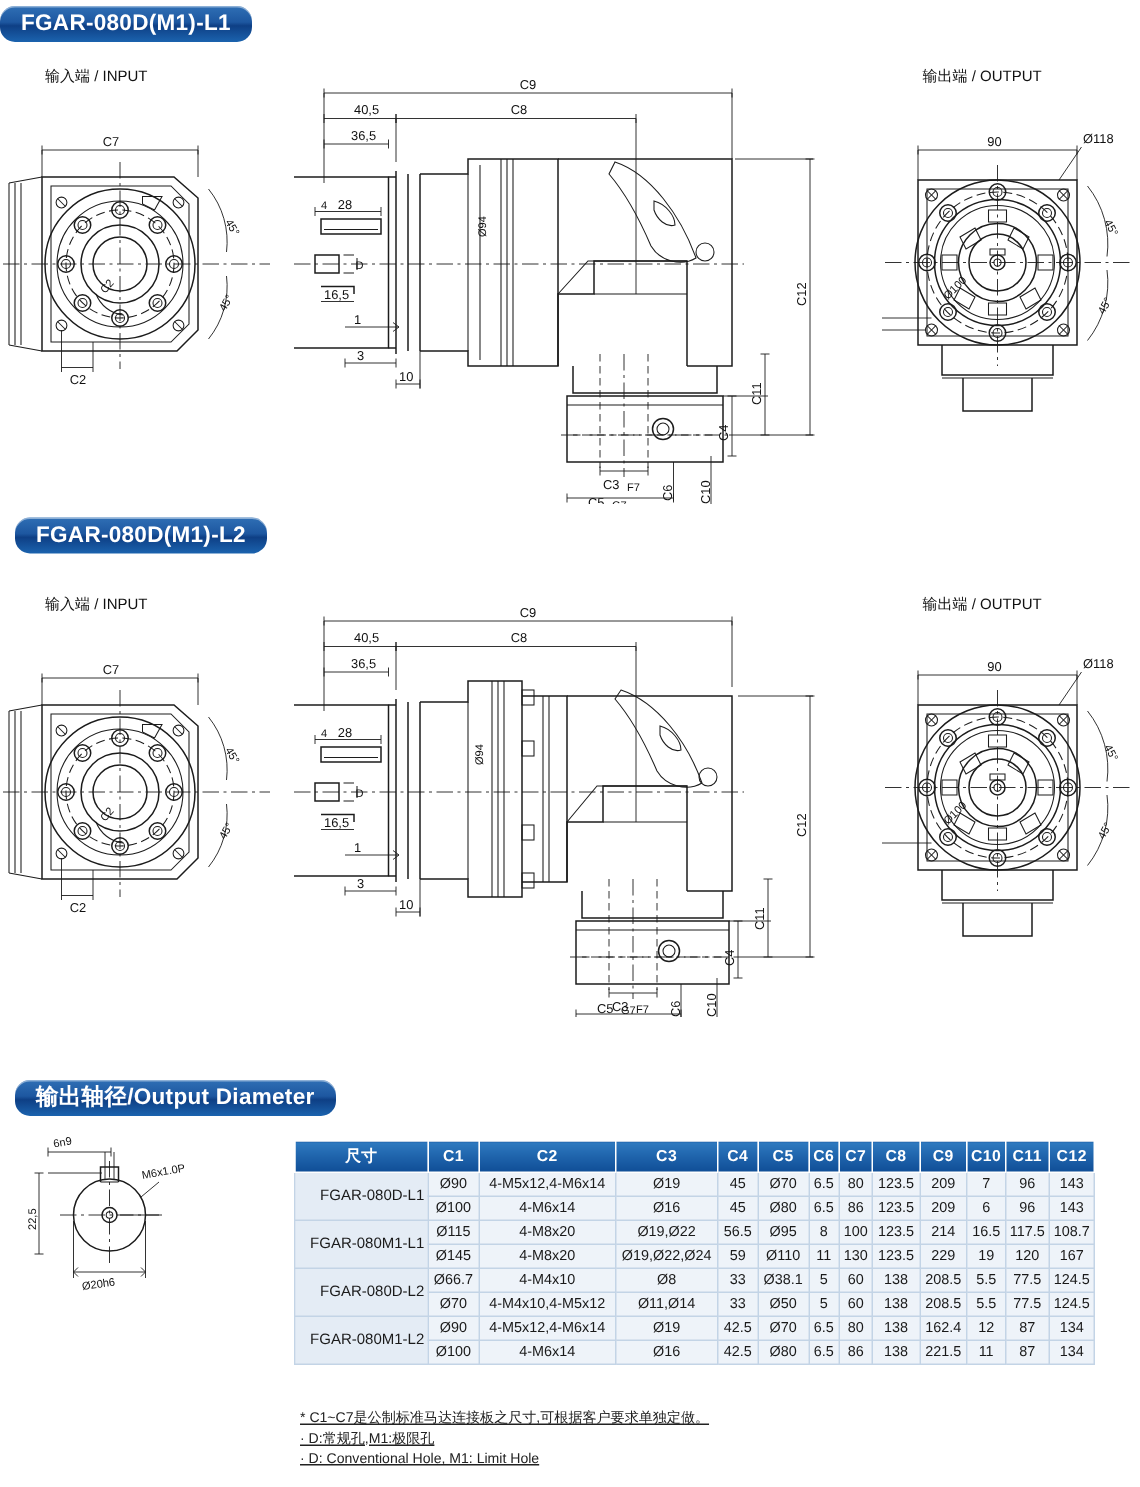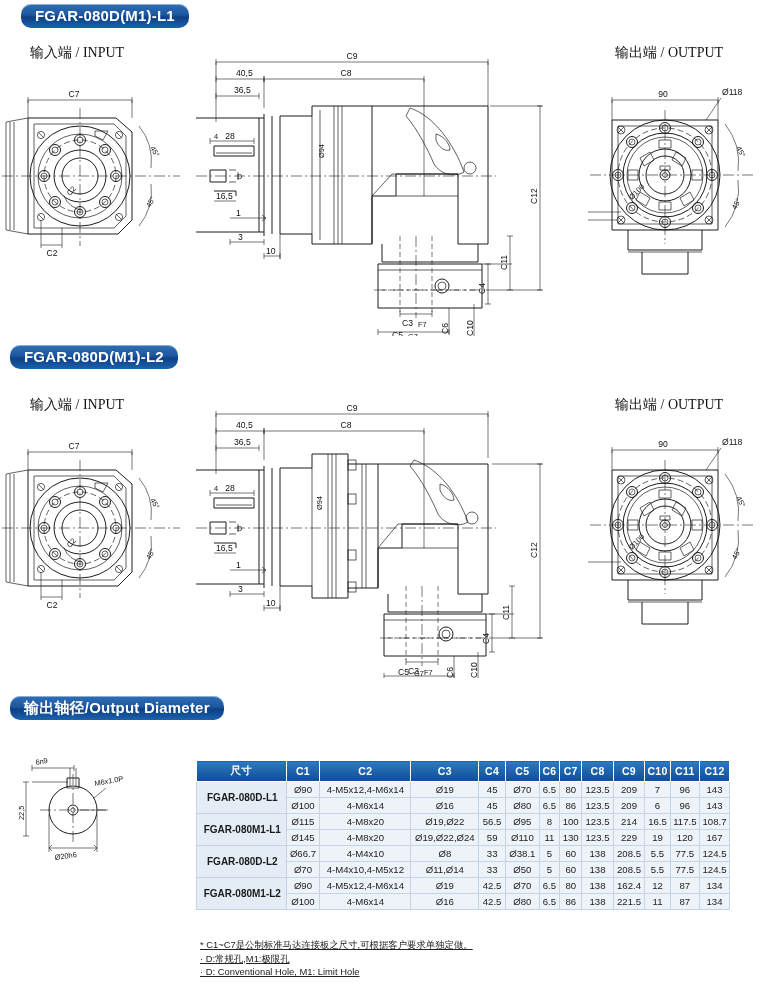--- a/index.html
+++ b/index.html
@@ -19,24 +19,23 @@
     color:#ffffff;
     font-size:15px;
     font-weight:bold;
     letter-spacing:.2px;
     line-height:17px;
     box-shadow:inset 0 1px 0 rgba(255,255,255,.45);
     white-space:nowrap;
   }
 
   .viewlabel{
-    font-size:14px;
+    font-size:10px;
     color:#111;
     white-space:nowrap;
-    font-family:Liberation Serif, serif;
   }
 
   
   svg{display:block;}
   .ln{stroke:#1c1c1c;stroke-width:1;fill:none;}
   .lnT{stroke:#1c1c1c;stroke-width:.7;fill:none;}
   .dim{stroke:#1c1c1c;stroke-width:.6;fill:none;}
   .ctr{stroke:#1c1c1c;stroke-width:.6;fill:none;stroke-dasharray:11 3 2 3;}
   .hid{stroke:#1c1c1c;stroke-width:.6;fill:none;stroke-dasharray:5 3;}
   .t{font-size:8.6px;fill:#111;font-family:"Liberation Sans",sans-serif;}
@@ -60,36 +59,36 @@
   table.spec td{
     border:1px solid #c3d4e6;
     padding:2px 2px;
     text-align:center;
     background:#eef3f9;
     white-space:nowrap;
   }
   table.spec td.name{
     background:#e4ecf5;
     font-size:10px;
-    font-weight:bold;
+    font-weight:normal;
     padding-left:4px;
-    text-align:center;
+    text-align:right;
   }
   table.spec tr.grp td{border-top:1.6px solid #9bb4cf;}
   .notes{
     font-size:9.4px;
     line-height:13.5px;
     color:#222;
   }
   .notes div{white-space:nowrap;}
 </style>
 </head>
 <body>
 
-<div class="abs" style="left:21px;top:4px;">
+<div class="abs" style="left:0;top:4px;">
   <span class="badge">FGAR-080D(M1)-L1</span>
 </div>
 
 <div class="abs viewlabel" style="left:30px;top:44px;">输入端 / INPUT</div>
 <div class="abs viewlabel" style="left:615px;top:44px;">输出端 / OUTPUT</div>
 
 <div class="abs" style="left:0px;top:78px;">
 <svg width="185" height="180" viewBox="0 0 185 180">
 
   <line class="dim" x1="28" y1="22" x2="132" y2="22"></line>
@@ -614,21 +613,21 @@
   <path class="dim" d="M150 102 a62 62 0 0 1 -13 47"></path>
   <text class="ts" x="148" y="70" transform="rotate(62 148 70)">45°</text>
   <text class="ts" x="148" y="132" transform="rotate(-62 148 132)">45°</text>
   <line class="dim" x1="-4" y1="134" x2="33" y2="134"></line>
   <path class="ln" d="M40 152 L40 172 L114 172 L114 152"></path>
   <path class="ln" d="M54 174 L54 196 L100 196 L100 174"></path>
   <path class="lnT" d="M40 174 L114 174"></path>
 </svg>
 </div>
 
-<div class="abs" style="left:10px;top:696px;text-align:right;">
+<div class="abs" style="left:10px;top:720px;text-align:right;">
   <span class="badge">输出轴径/Output Diameter</span>
 </div>
 
 <div class="abs" style="left:10px;top:752px;">
 <svg width="175" height="110" viewBox="0 0 175 110">
 
   <line class="dim" x1="22" y1="16" x2="64" y2="16"></line>
   <path class="dim" d="M22 13 L22 19 M64 13 L64 19"></path>
   <text class="ts" x="26" y="13" transform="rotate(-10 26 13)">6n9</text>
   <line class="dim" x1="60" y1="16" x2="60" y2="34"></line>

